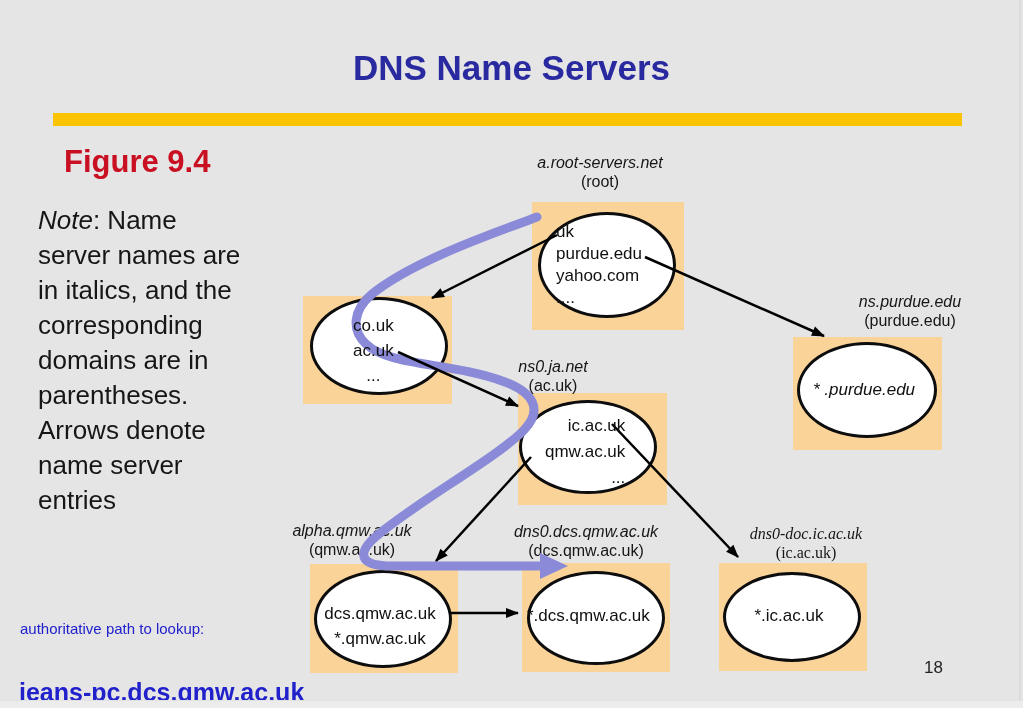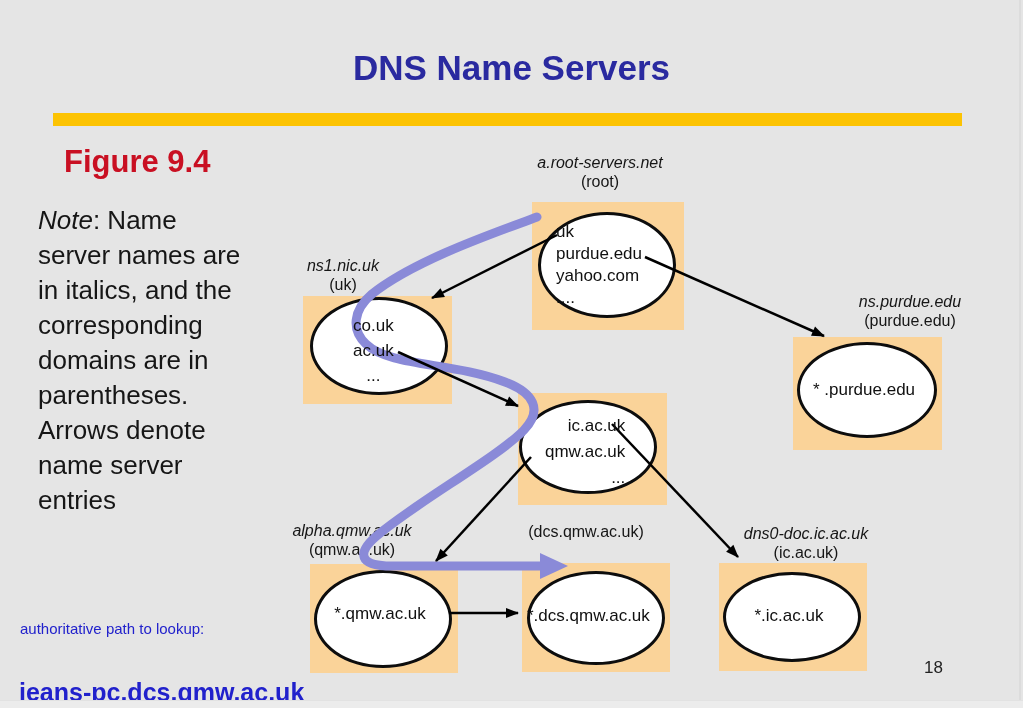--- a/index.html
+++ b/index.html
@@ -33,26 +33,26 @@
   .ell-ic{left:723px;top:572px;width:132px;height:84px;}
   
   .nlabel{position:absolute;width:220px;text-align:center;font-size:16px;line-height:19px;color:#161616;}
   .nlabel .srv{font-style:italic;}
   .lab-root{left:490px;top:153px;}
   .lab-uk{left:233px;top:256px;}
   .lab-purdue{left:800px;top:292px;}
   .lab-acuk{left:443px;top:357px;}
   .lab-qmw{left:242px;top:521px;}
   .lab-dcs{left:476px;top:522px;}
-  .lab-ic{left:696px;top:524px;}
+  .lab-ic{left:696px;top:524px;font-family:Liberation Serif, serif;}
   
   .entries{position:absolute;font-size:17px;color:#101010;z-index:6;}
   .ent-root{left:556px;top:221px;line-height:22px;text-align:left;}
   .ent-uk{left:353px;top:313px;line-height:25px;text-align:center;}
-  .ent-purdue{left:797px;top:380px;width:134px;text-align:center;}
+  .ent-purdue{left:797px;top:380px;width:134px;text-align:center;font-style:italic;}
   .ent-acuk{left:545px;top:413px;line-height:26px;text-align:right;}
   .ent-qmw{left:314px;top:601px;width:132px;line-height:25px;text-align:center;}
   .ent-dcs{left:527px;top:606px;width:132px;}
   .ent-ic{left:723px;top:606px;width:132px;text-align:center;}
   
   .overlay{position:absolute;left:0;top:0;width:1023px;height:708px;z-index:5;pointer-events:none;}
   
   .lookup-caption{position:absolute;left:20px;top:620px;font-size:15px;color:#2121CC;}
   .lookup-target{position:absolute;left:19px;top:678px;font-size:25px;font-weight:bold;color:#2121CC;}
   .page-number{position:absolute;left:924px;top:658px;font-size:17px;color:#222;}
@@ -100,33 +100,34 @@
     <line x1="398" y1="352" x2="518" y2="406" stroke="#000" stroke-width="2.5" marker-end="url(#ah)"></line>
     <line x1="612" y1="424" x2="738" y2="557" stroke="#000" stroke-width="2.5" marker-end="url(#ah)"></line>
     <line x1="531" y1="457" x2="436" y2="561" stroke="#000" stroke-width="2.5" marker-end="url(#ah)"></line>
     <line x1="449" y1="613" x2="518" y2="613" stroke="#000" stroke-width="2.5" marker-end="url(#ah)"></line>
   </svg>
 
   <div class="nlabel lab-root">
     <div class="srv">a.root-servers.net</div>
     <div class="dom">(root)</div>
   </div>
-  <div class="nlabel lab-uk">
-    <div class="srv">ns1.nic.uk</div>
-    <div class="dom">(uk)</div>
-  </div>
   <div class="nlabel lab-purdue">
     <div class="srv">ns.purdue.edu</div>
     <div class="dom">(purdue.edu)</div>
+  </div>
+  <div class="nlabel lab-acuk">
+    <div class="srv">ns0.ja.net</div>
+    <div class="dom">(ac.uk)</div>
   </div>
   <div class="nlabel lab-qmw">
     <div class="srv">alpha.qmw.ac.uk</div>
     <div class="dom">(qmw.ac.uk)</div>
   </div>
   <div class="nlabel lab-dcs">
+    <div class="srv">dns0.dcs.qmw.ac.uk</div>
     <div class="dom">(dcs.qmw.ac.uk)</div>
   </div>
   <div class="nlabel lab-ic">
     <div class="srv">dns0-doc.ic.ac.uk</div>
     <div class="dom">(ic.ac.uk)</div>
   </div>
 
   <div class="entries ent-root">
     <div>uk</div>
     <div>purdue.edu</div>
@@ -140,20 +141,21 @@
   </div>
   <div class="entries ent-purdue">
     <div>* .purdue.edu</div>
   </div>
   <div class="entries ent-acuk">
     <div>ic.ac.uk</div>
     <div>qmw.ac.uk</div>
     <div>...</div>
   </div>
   <div class="entries ent-qmw">
+    <div>dcs.qmw.ac.uk</div>
     <div>*.qmw.ac.uk</div>
   </div>
   <div class="entries ent-dcs">
     <div>*.dcs.qmw.ac.uk</div>
   </div>
   <div class="entries ent-ic">
     <div>*.ic.ac.uk</div>
   </div>
 
   <div class="lookup-caption">authoritative path to lookup:</div>

